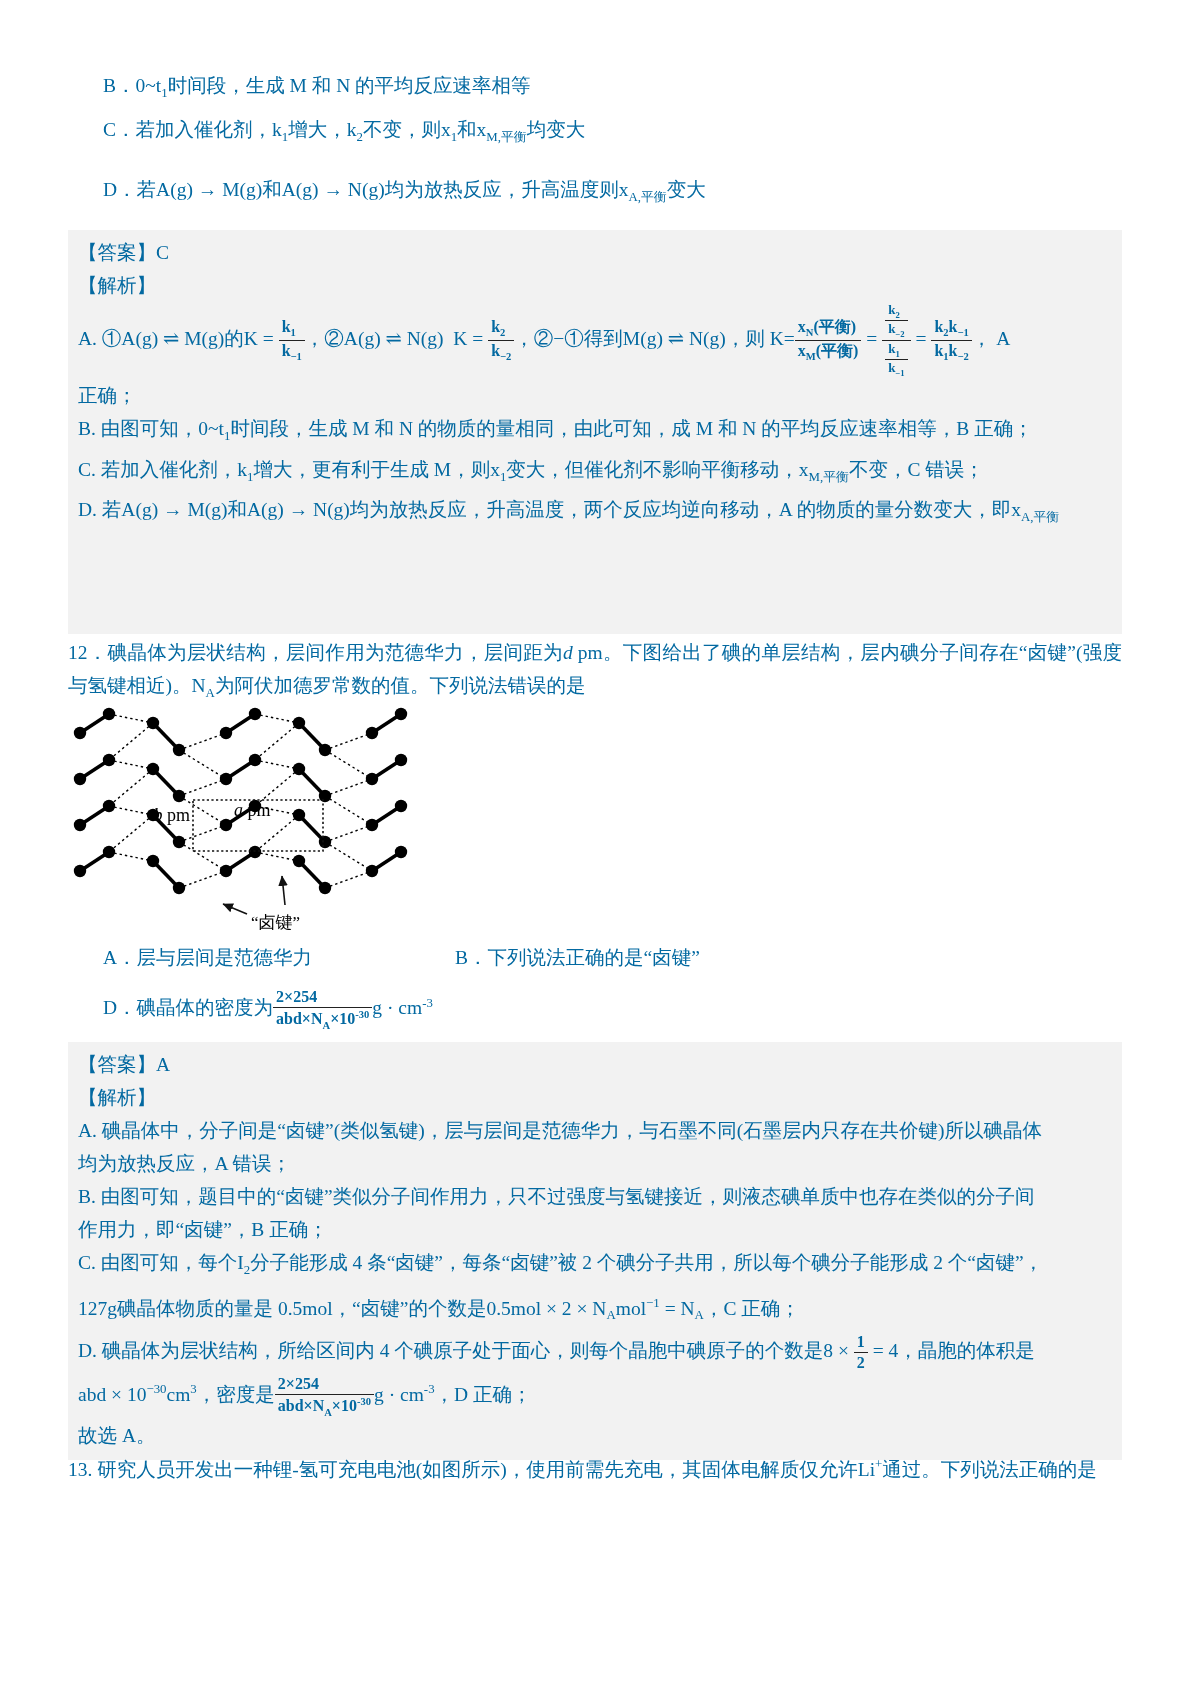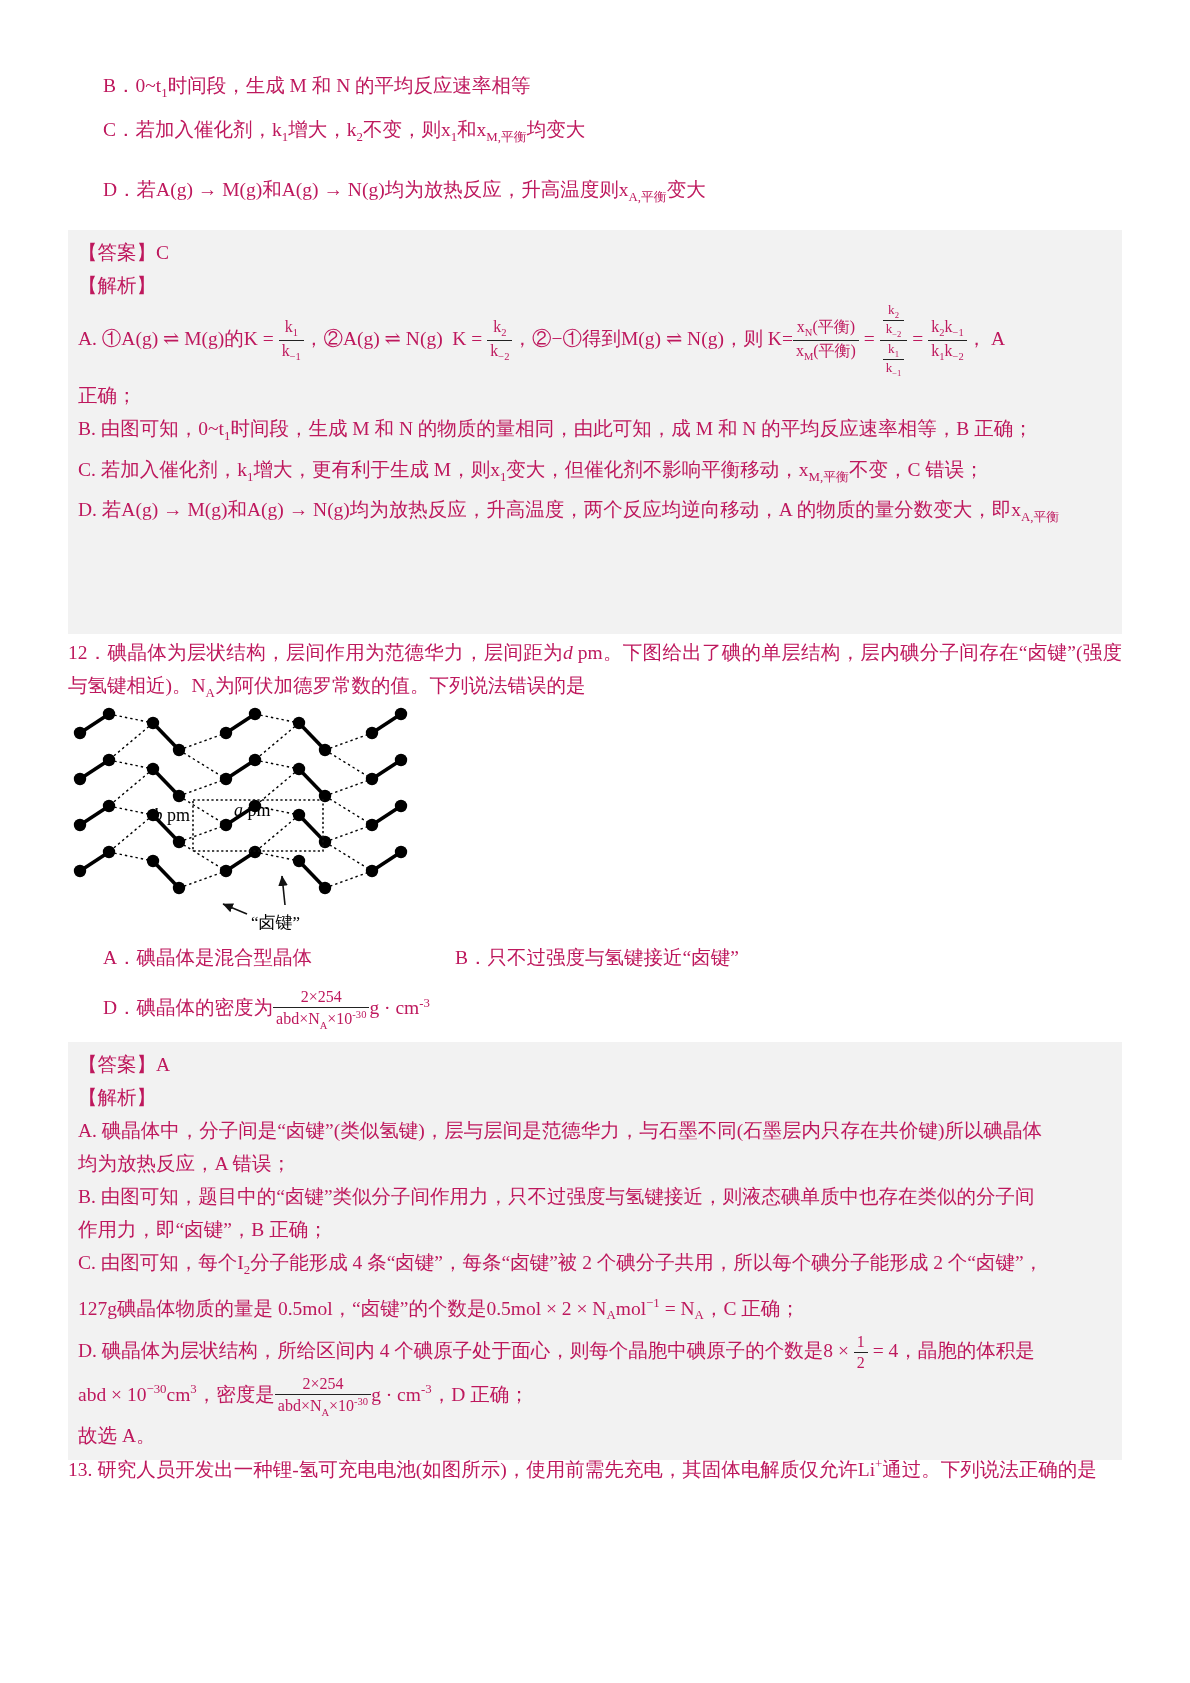--- a/index.html
+++ b/index.html
@@ -1,28 +1,28 @@
 <!DOCTYPE html>
 <html lang="zh"><head>
 <meta charset="utf-8">
 <style>
   html,body{margin:0;padding:0;background:#ffffff;}
   .page{
     position:relative;width:1190px;height:1683px;background:#ffffff;
     font-family:"Liberation Serif","DejaVu Serif",serif;
-    color:#be185d;font-size:19.5px;overflow:hidden;
+    color:#0369a1;font-size:19.5px;overflow:hidden;
   }
   .abs{position:absolute;}
   .line{line-height:33px;}
   .optline{line-height:27px;white-space:nowrap;}
   .stem{width:1054px;text-align:justify;line-height:33px;}
   sub{font-size:0.66em;}
   sup{font-size:0.66em;}
   
-  .fr{display:inline-block;vertical-align:middle;text-align:center;font-size:0.82em;line-height:1.25;}
+  .fr{display:inline-block;vertical-align:middle;font-size:0.82em;line-height:1.25;font-weight:bold;}
   .fr>.nu{display:block;padding:0 3px;}
   .fr>.de{display:block;border-top:1.3px solid #222;padding:0 3px;}
   
   .ansblock{
     left:68px;width:1054px;box-sizing:border-box;
     background:#f2f2f2;padding:6px 10px 8px 10px;
   }
   .ansblock .line{margin:0;}
   .tallline{margin:9px 0;}
   .gapline{margin-top:14px;}
@@ -165,24 +165,24 @@
       <text x="118" y="121" text-anchor="end" font-size="18"><tspan class="it">b</tspan><tspan> pm</tspan></text>
       <text x="162" y="116" font-size="18"><tspan class="it">a</tspan><tspan> pm</tspan></text>
       <line x1="175" y1="214" x2="151" y2="204" stroke="#111" stroke-width="1.6" marker-end="url(#ah)"></line>
       <line x1="213" y1="205" x2="210" y2="176" stroke="#111" stroke-width="1.6" marker-end="url(#ah)"></line>
       <text x="179" y="228" font-size="17">“卤键”</text>
     </svg>
   </div>
 
   <div class="abs optgrid" style="top:944px;left:103px;width:1019px">
     <div class="optline">
-      <span>A．</span><span>碘晶体是混合型晶体</span>
+      <span>A．</span><span>层与层间是范德华力</span>
     </div>
     <div class="optline">
-      <span>B．</span><span>只不过强度与氢键接近“卤键”</span>
+      <span>B．</span><span>下列说法正确的是“卤键”</span>
     </div>
     <div class="optline">
       <span>D．</span><span>碘晶体的密度为<span class="fr"><span class="nu">2×254</span><span class="de">abd×N<sub>A</sub>×10<sup>-30</sup></span></span>g · cm<sup>-3</sup></span>
     </div>
   </div>
 
   <div class="abs ansblock" style="top:1042px;min-height:401px">
     <div class="line">
       <span>【答案】</span><span>A</span>
     </div>

